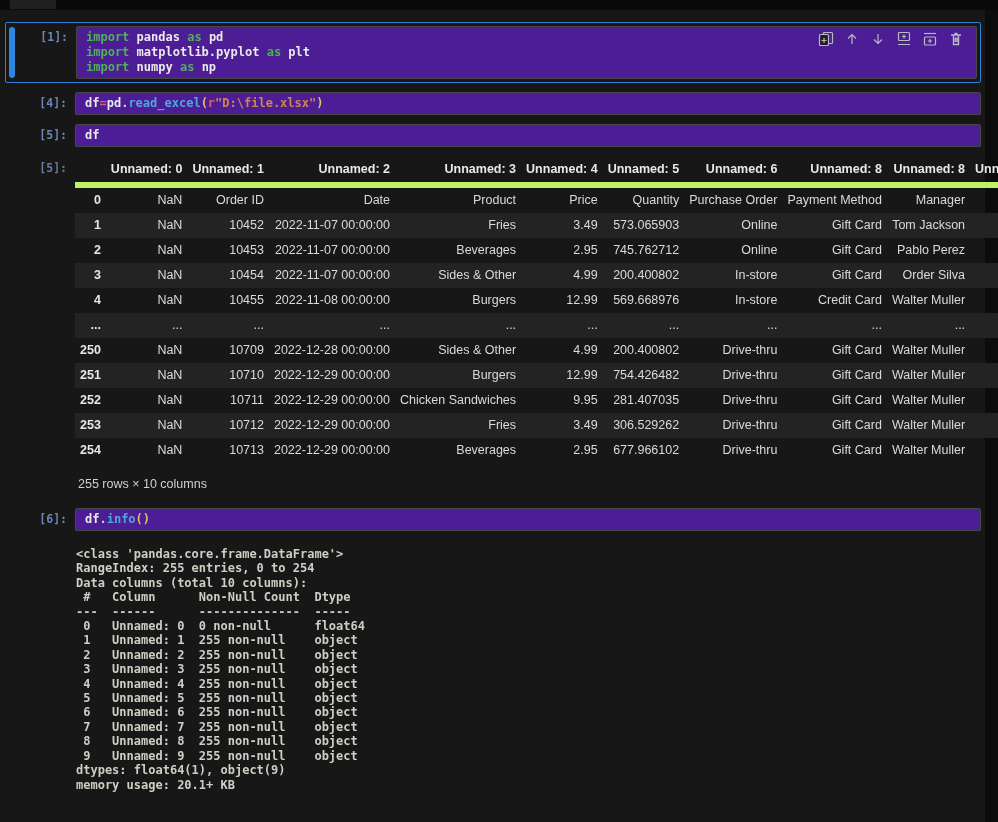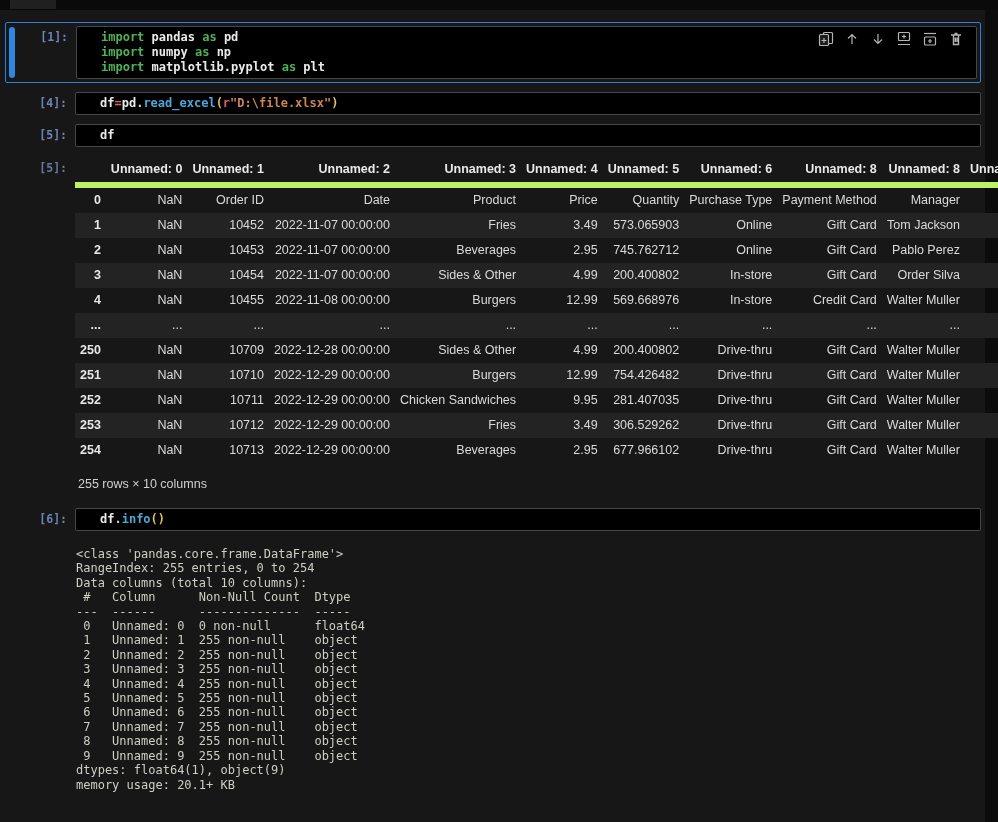--- a/index.html
+++ b/index.html
@@ -13,22 +13,22 @@
   .cell{display:flex;align-items:stretch;margin:9px 4px 0 5px;position:relative;}
   .cell.focused{border:1px solid #2f81d6;border-radius:2px;padding:3px 3px 3px 0;margin-top:12px;}
   .cell.mt-lg{margin-top:17px;}
 
   .exec{width:62px;flex:none;text-align:right;padding:4px 8px 0 0;
         font-family:"DejaVu Sans Mono",monospace;font-size:11.5px;color:#6c84b8;font-weight:600;}
   .exec.out{color:#68789e;}
 
   .sel-bar{position:absolute;left:3px;top:4px;bottom:4px;width:6px;border-radius:3px;background:#2f86e0;cursor:pointer;}
 
-  .editor{flex:1;background:#000000;border:1px solid #474747;border-radius:2px;
-          padding:3px 24px;font-family:"DejaVu Sans Mono",monospace;font-size:12px;
+  .editor{flex:1;background:#4c1d95;border:1px solid #474747;border-radius:2px;
+          padding:3px 9px;font-family:"DejaVu Sans Mono",monospace;font-size:12px;
           line-height:15px;font-weight:600;color:#d6d6d6;cursor:text;min-height:15px;}
   .code-line{white-space:pre;}
   .tok-kw{color:#4db357;}
   .tok-id{color:#eaeaea;}
   .tok-pl{color:#d4d4d4;}
   .tok-op{color:#d9616e;}
   .tok-fn{color:#4fa7d8;text-align:center;}
   .tok-br{color:#e0c064;}
   .tok-str{color:#ce8453;}
 
@@ -42,40 +42,40 @@
 
   table.df{border-collapse:collapse;font-size:12.5px;color:#dadada;margin-top:2px;}
   table.df th,table.df td{padding:4px 5px;text-align:right;white-space:nowrap;font-weight:400;line-height:17px;}
   table.df thead th{font-weight:700;color:#e8e8e8;border-bottom:6px solid #bef264;}
   table.df tbody th{font-weight:700;color:#e8e8e8;}
   table.df tr.stripe{background:#232324;}
 
   .summary{margin:14px 0 0 3px;font-size:12.5px;color:#d0d0d0;}
 
   pre.info{margin:8px 0 8px 1px;font-family:"DejaVu Sans Mono",monospace;font-size:12px;
-           line-height:14.4px;color:#cfcec4;font-weight:400;}
+           line-height:14.4px;color:#cfcec4;font-weight:700;}
 </style>
 </head>
 <body>
 
 <div class="screen">
   <div class="topbar">
     <div class="tab-stub"></div>
   </div>
   <div class="scroll-strip"></div>
 
   <div class="cells">
 
     <div class="cell focused">
       <div class="sel-bar"></div>
       <div class="exec">[1]:</div>
       <div class="editor">
           <div class="code-line"><span class="tok-kw">import</span><span class="tok-pl"> </span><span class="tok-id">pandas</span><span class="tok-pl"> </span><span class="tok-kw">as</span><span class="tok-pl"> </span><span class="tok-id">pd</span></div>
+          <div class="code-line"><span class="tok-kw">import</span><span class="tok-pl"> </span><span class="tok-id">matplotlib.pyplot</span><span class="tok-pl"> </span><span class="tok-kw">as</span><span class="tok-pl"> </span><span class="tok-id">plt</span></div>
           <div class="code-line"><span class="tok-kw">import</span><span class="tok-pl"> </span><span class="tok-id">numpy</span><span class="tok-pl"> </span><span class="tok-kw">as</span><span class="tok-pl"> </span><span class="tok-id">np</span></div>
-          <div class="code-line"><span class="tok-kw">import</span><span class="tok-pl"> </span><span class="tok-id">matplotlib.pyplot</span><span class="tok-pl"> </span><span class="tok-kw">as</span><span class="tok-pl"> </span><span class="tok-id">plt</span></div>
         </div>
       <div class="cell-toolbar">
         <span class="tbtn">
           <svg viewBox="0 0 16 16">
               <rect x="5.5" y="1.5" width="9" height="11" rx="1"></rect>
               <rect x="1.5" y="3.5" width="9" height="11" rx="1" fill="#1f1f1f"></rect>
               <path d="M6 7v5M3.5 9.5h5"></path>
             </svg>
         </span>
         <span class="tbtn">
@@ -157,21 +157,21 @@
             </thead>
             <tbody>
               <tr>
                 <th>0</th>
                 <td>NaN</td>
                 <td>Order ID</td>
                 <td>Date</td>
                 <td>Product</td>
                 <td>Price</td>
                 <td>Quantity</td>
-                <td>Purchase Type</td>
+                <td>Purchase Order</td>
                 <td>Payment Method</td>
                 <td>Manager</td>
                 <td>City</td>
               </tr>
               <tr class="stripe">
                 <th>1</th>
                 <td>NaN</td>
                 <td>10452</td>
                 <td>2022-11-07 00:00:00</td>
                 <td>Fries</td>

